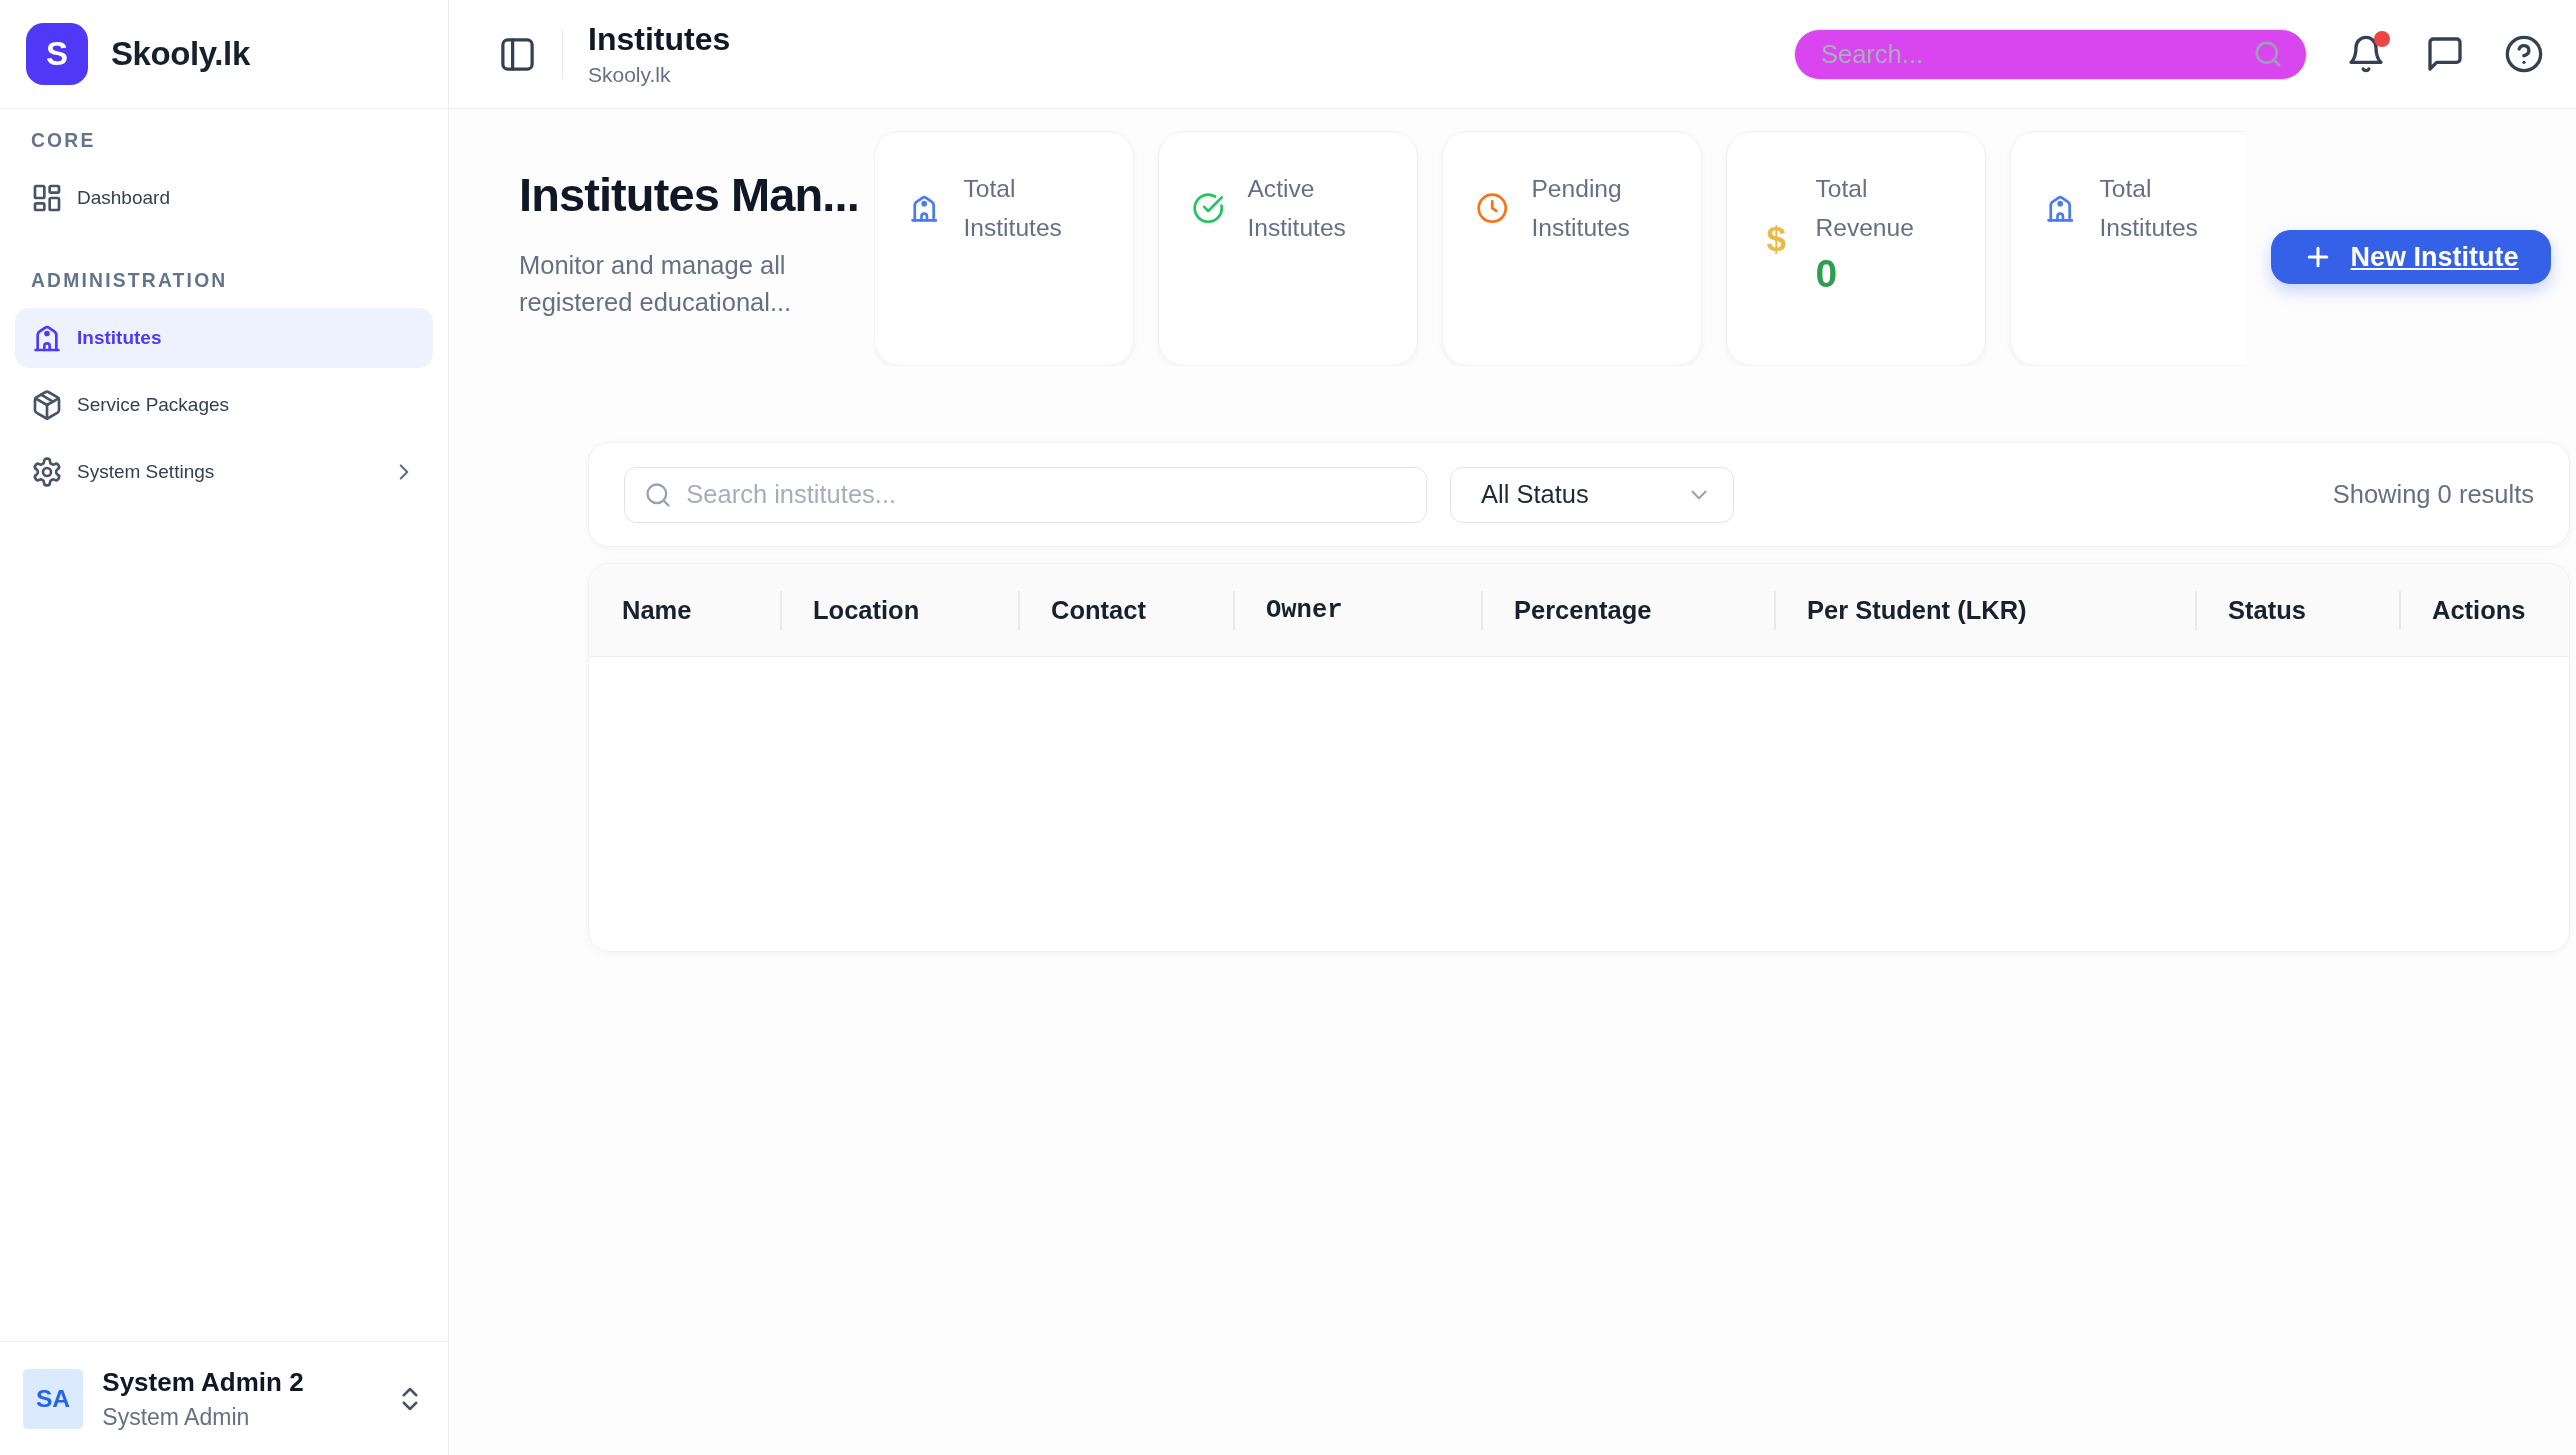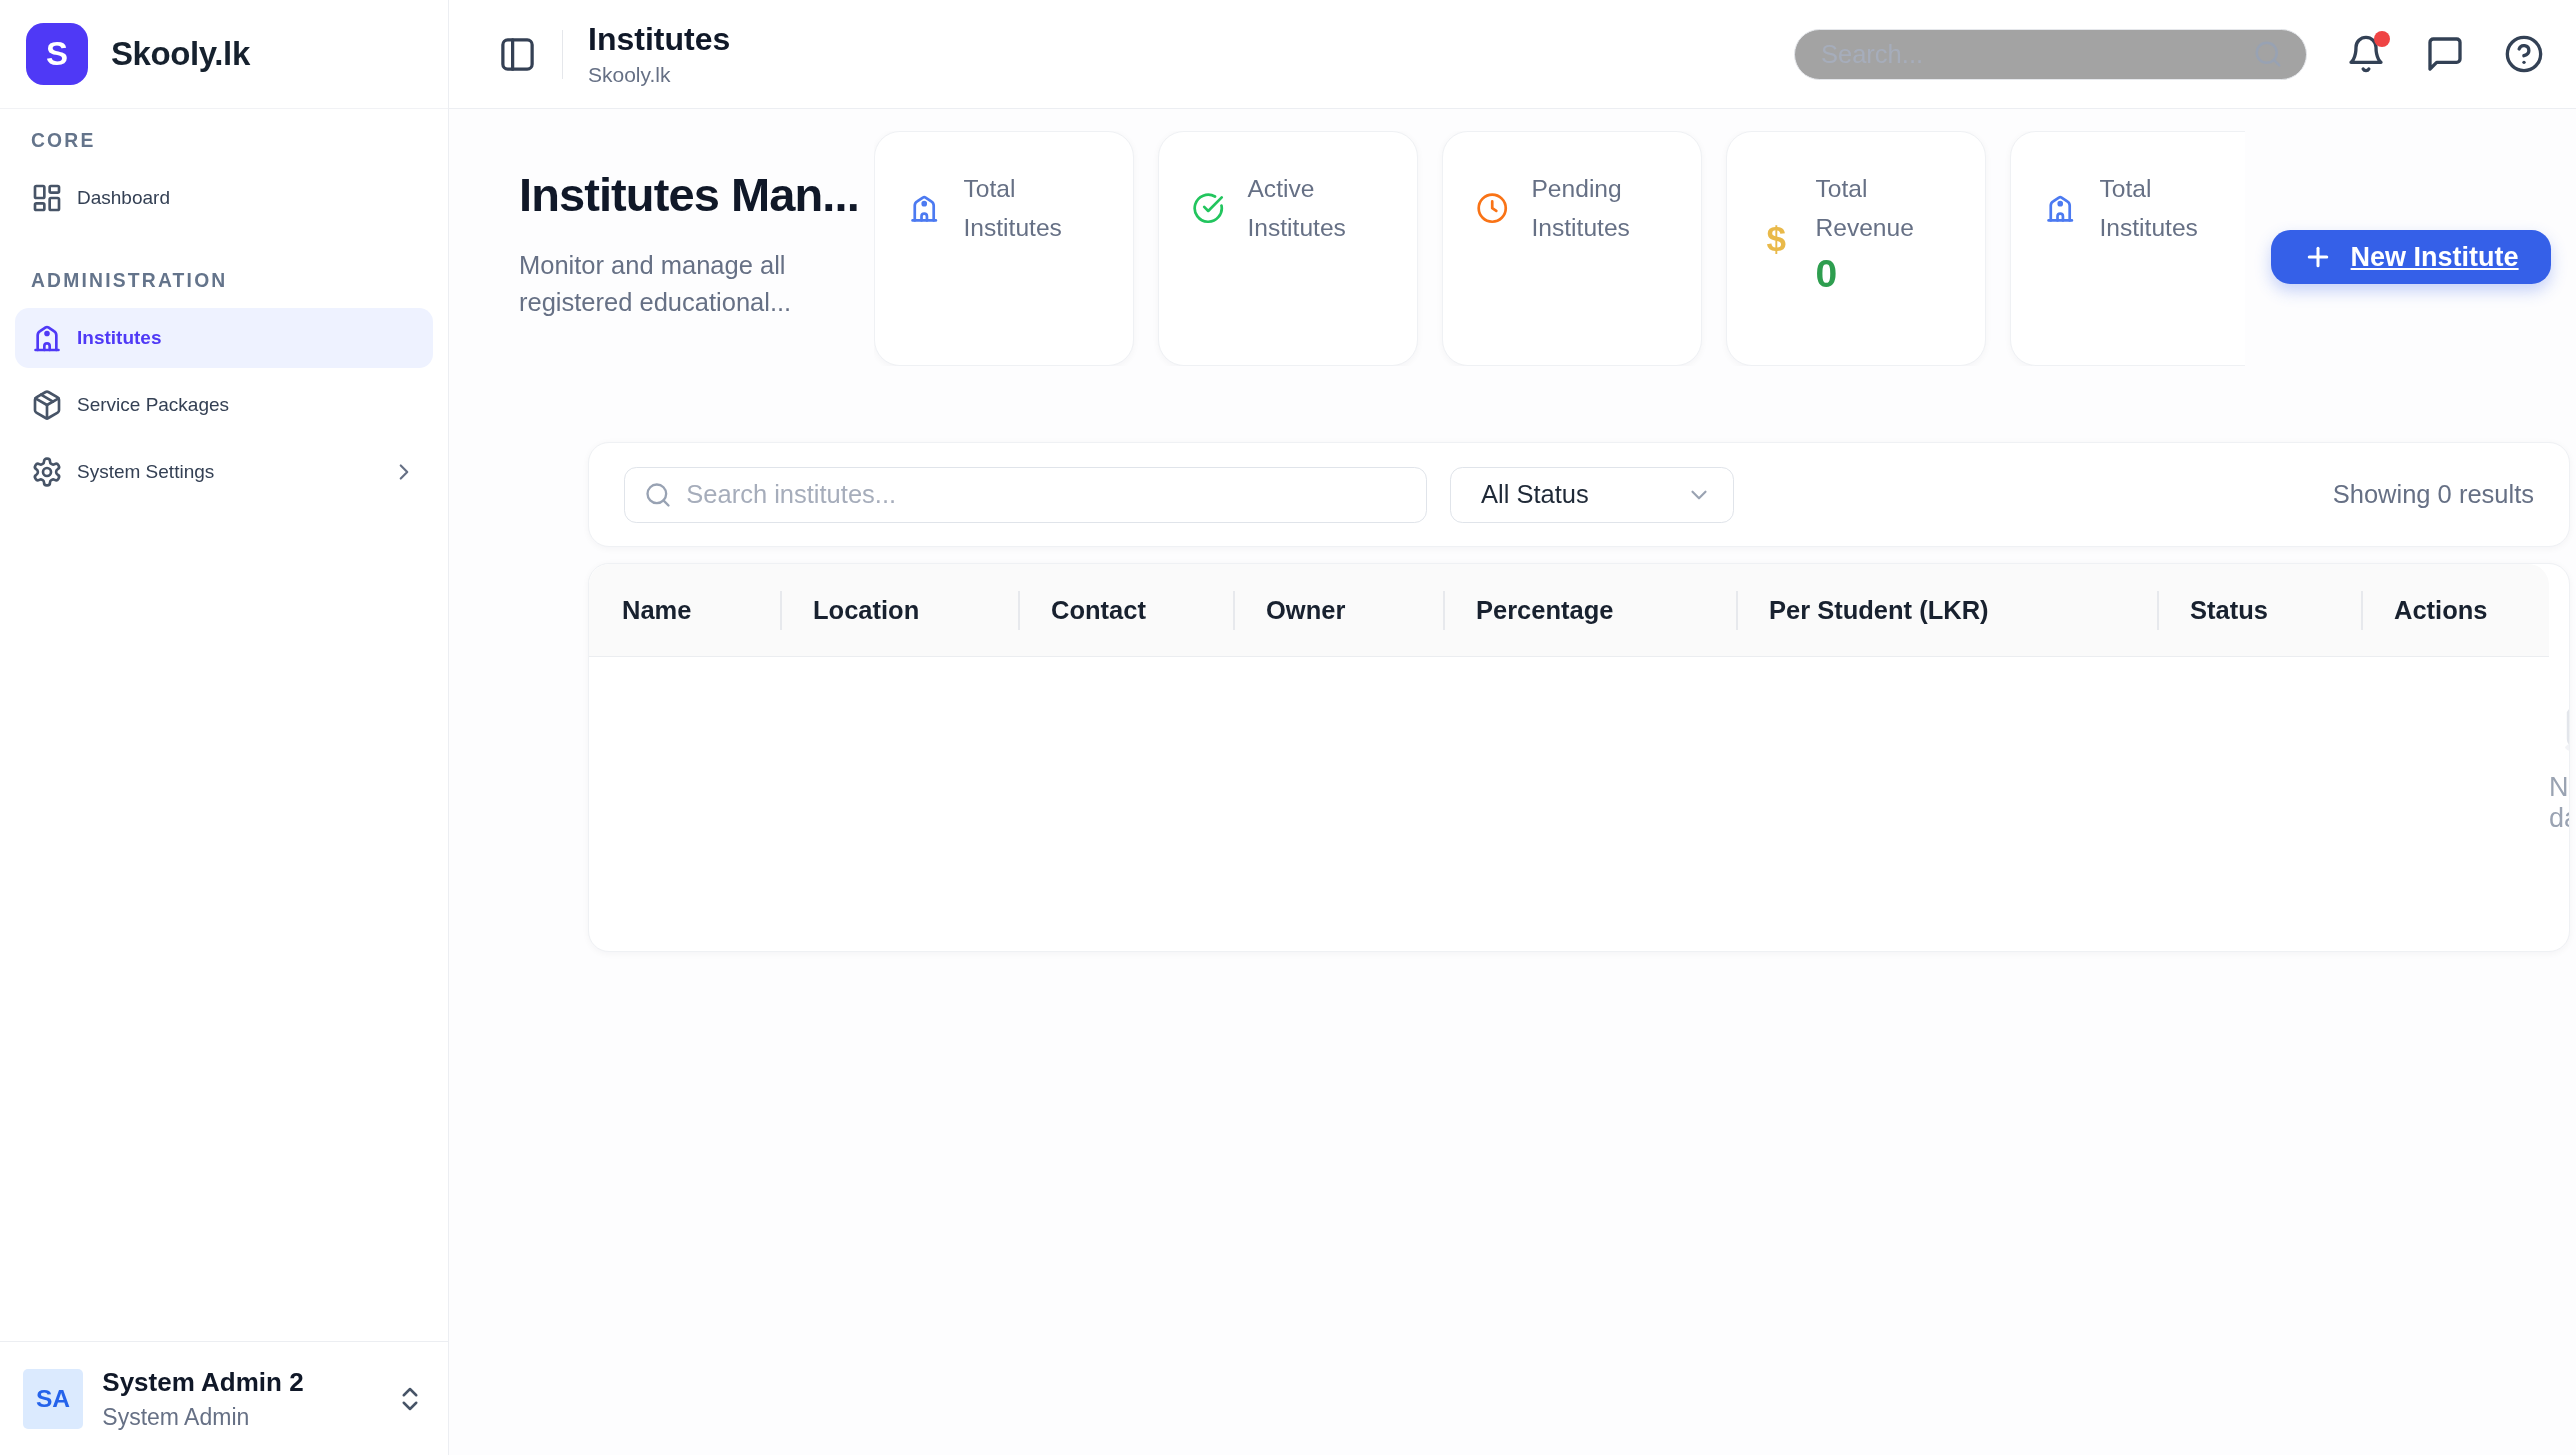--- a/index.html
+++ b/index.html
@@ -64,21 +64,21 @@
     height:109px; background:#fff; border-bottom:1.8px solid #eceef2;
     display:flex; align-items:center; padding:0 32px 0 49px;
   }
   .tb-toggle { width:39px; height:39px; color:#344054; cursor:pointer; }
   .tb-divider { width:1.8px; height:49px; background:#e5e7eb; margin:0 24.6px; }
   .tb-title { font-size:32px; font-weight:bold; color:#101828; margin-bottom:5.3px; }
   .tb-sub { font-size:21px; color:#667085; }
   .tb-right { margin-left:auto; display:flex; align-items:center; gap:39px; }
   .tb-search {
     width:513px; height:51px; border:1.8px solid #e5e7eb; border-radius:28px;
-    display:flex; align-items:center; padding:0 23px 0 26px; background:#a3a3a3;
+    display:flex; align-items:center; padding:0 23px 0 26px; background:#d946ef;
   }
   .tb-search input {
     flex:1; border:none; outline:none; font-size:25.5px; color:#344054;
     font-family:inherit; background:transparent;
   }
   .tb-search input::placeholder { color:#a6adbb; }
   .tb-search .s-icon { width:30px; height:30px; color:#98a2b3; }
   .tb-icon { width:40px; height:40px; color:#334155; position:relative; cursor:pointer; }
   .tb-icon .dot {
     position:absolute; top:-3.5px; right:-3.5px; width:16px; height:16px;
@@ -160,21 +160,21 @@
   }
   .th {
     height:100%; display:flex; align-items:center; padding-left:33px;
     font-size:25.5px; font-weight:bold; color:#18212f; position:relative;
   }
   .th + .th::before {
     content:""; position:absolute; left:0; top:27px; width:1.8px; height:39px;
     background:#e7e9ed;
   }
   .th:nth-child(1){width:191px;} .th:nth-child(2){width:238px;}
-  .th:nth-child(3){width:215px;} .th:nth-child(4){width:210px;}
+  .th:nth-child(3){width:215px;} .th:nth-child(4){width:248px;font-family:Liberation Mono, monospace;}
   .th:nth-child(5){width:293px;} .th:nth-child(6){width:421px;}
   .th:nth-child(7){width:204px;} .th:nth-child(8){width:188px;}
   .tbody { flex:1; display:flex; align-items:center; justify-content:center; }
   .empty { display:flex; flex-direction:column; align-items:center; }
   .empty-text { margin-top:16px; font-size:27px; color:#9aa3b2; }
 </style>
 </head>
 <body>
 
 <aside class="sidebar">

